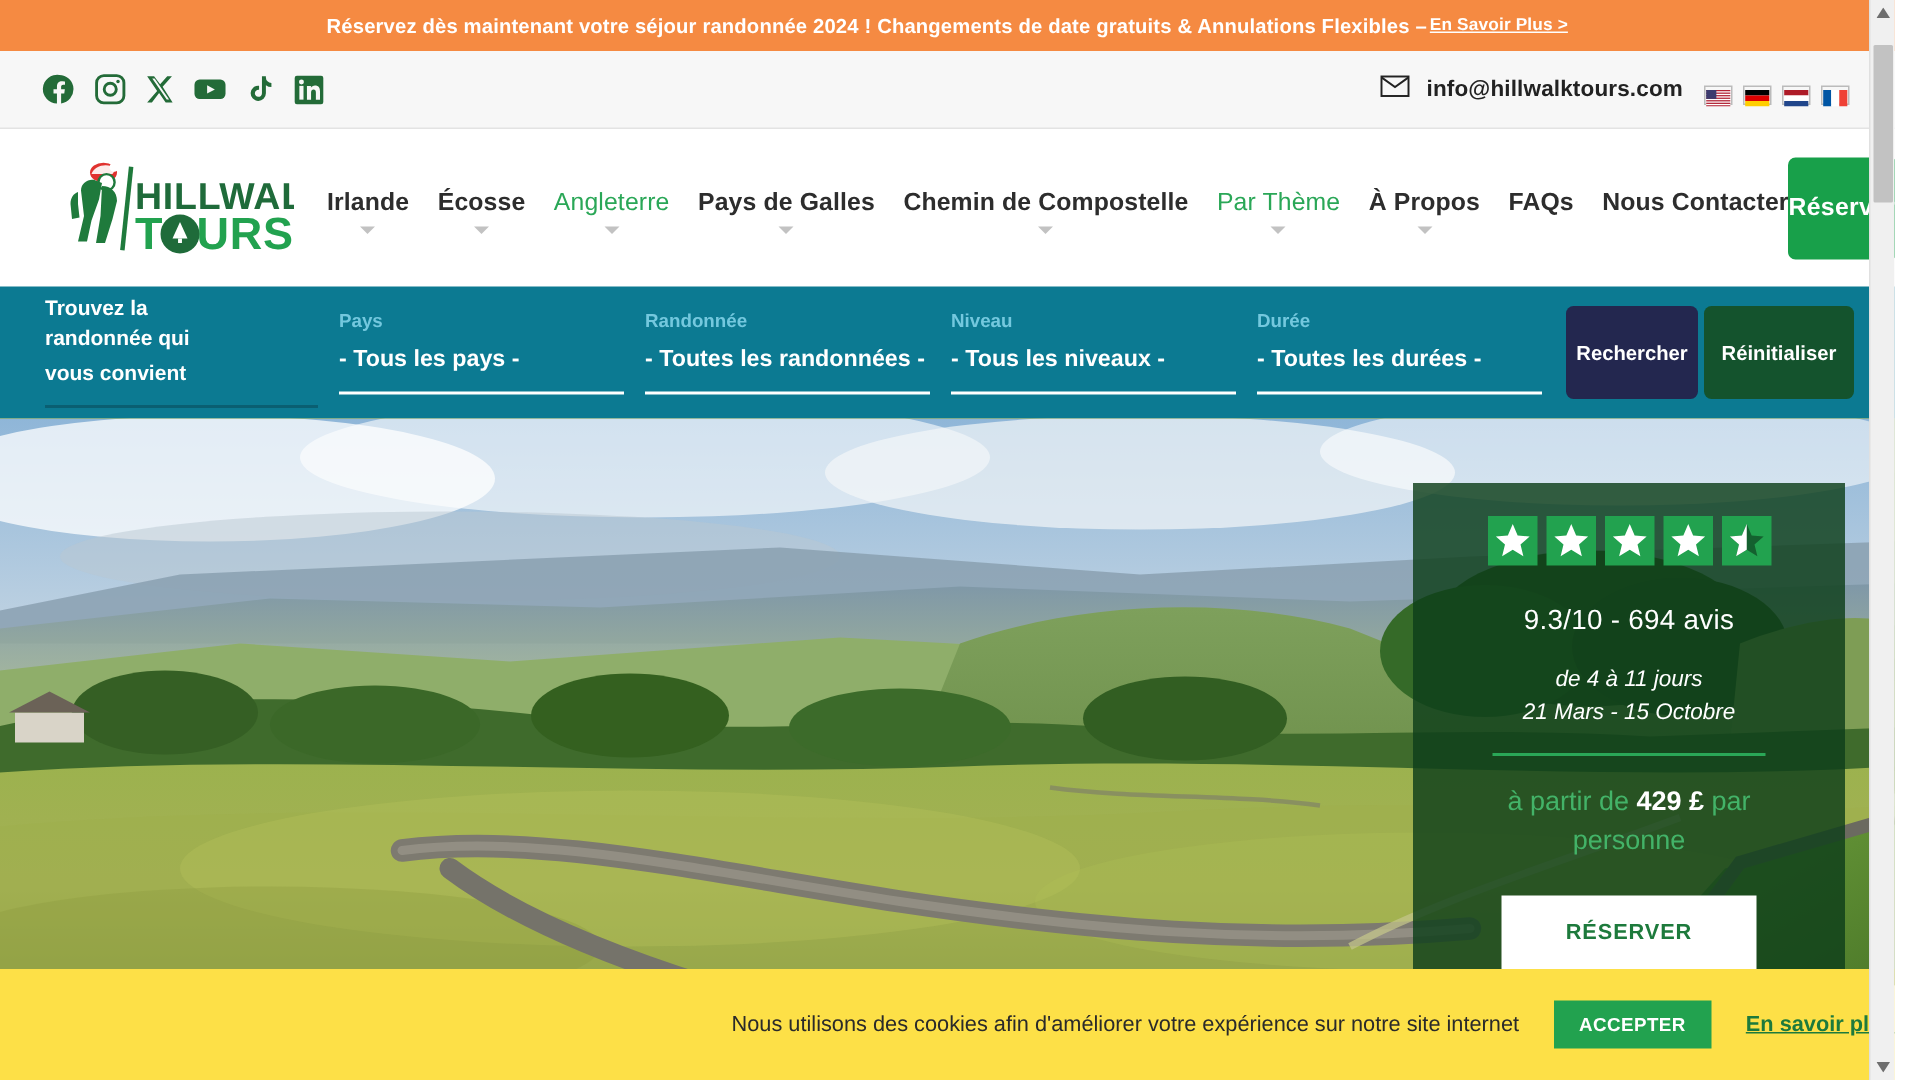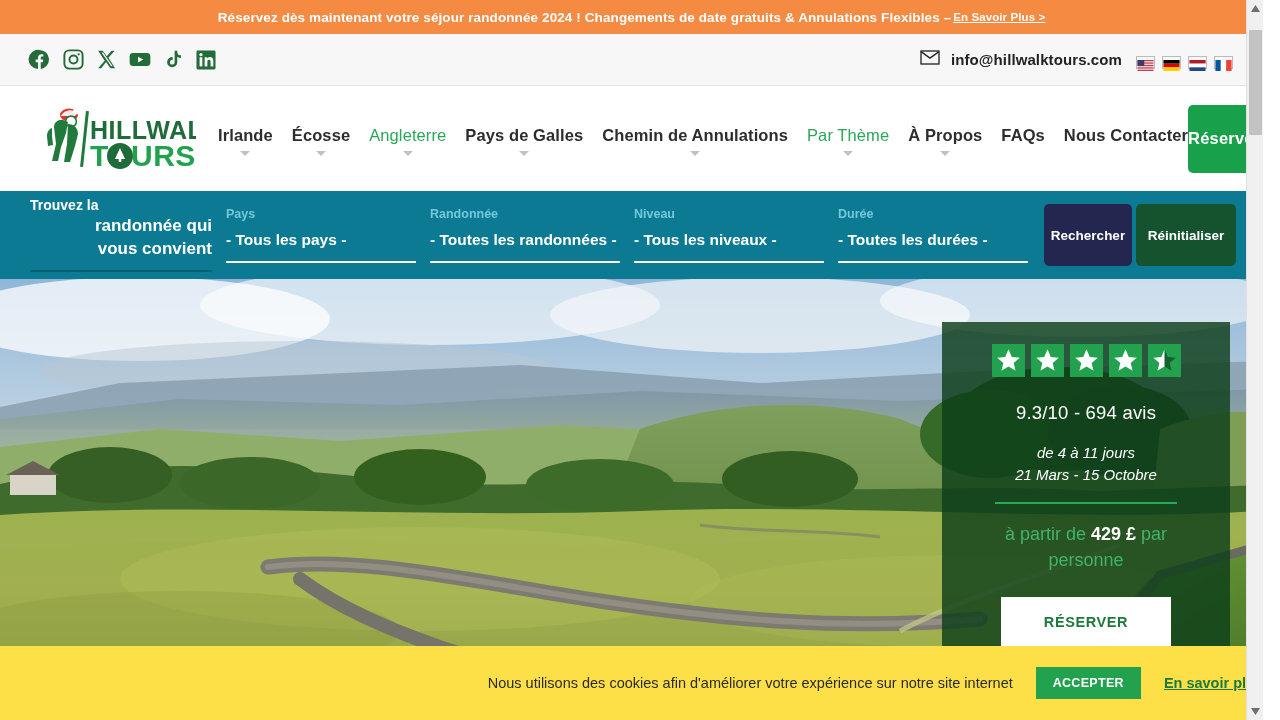--- a/index.html
+++ b/index.html
@@ -71,21 +71,21 @@
     letter-spacing: .2px;
   }
 
   
   .search-band {
     background: #0c7a92; height: 88px;
     display: flex; align-items: center; padding: 0 26px 0 30px;
   }
   .finder-title { width: 182px; flex: none; color: #fff; padding-bottom: 2px; }
   .finder-title .l1 { font-size: 14px; font-weight: 700; line-height: 17px; }
-  .finder-title .l2 { font-size: 17px; font-weight: 700; line-height: 23px; text-align: right; }
+  .finder-title .l2 { font-size: 14px; font-weight: 700; line-height: 23px; }
   .finder-title .rule {
     margin-top: 10px; height: 2px; background: #0a5f72; width: 100%;
   }
   .field { width: 190px; flex: none; margin-left: 14px; }
   .field-label {
     font-size: 12.5px; font-weight: 700; color: #74c8de; margin-bottom: 10px;
   }
   .field-value {
     font-size: 15.5px; font-weight: 700; color: #ffffff;
     white-space: nowrap; overflow: hidden; height: 21px;
@@ -302,21 +302,21 @@
       </div>
       <div class="nav-item active">
         <span class="nav-label">Angleterre</span>
         <span class="nav-caret"></span>
       </div>
       <div class="nav-item">
         <span class="nav-label">Pays de Galles</span>
         <span class="nav-caret"></span>
       </div>
       <div class="nav-item">
-        <span class="nav-label">Chemin de Annulations</span>
+        <span class="nav-label">Chemin de Compostelle</span>
         <span class="nav-caret"></span>
       </div>
       <div class="nav-item active">
         <span class="nav-label">Par Thème</span>
         <span class="nav-caret"></span>
       </div>
       <div class="nav-item">
         <span class="nav-label">À Propos</span>
         <span class="nav-caret"></span>
       </div>

